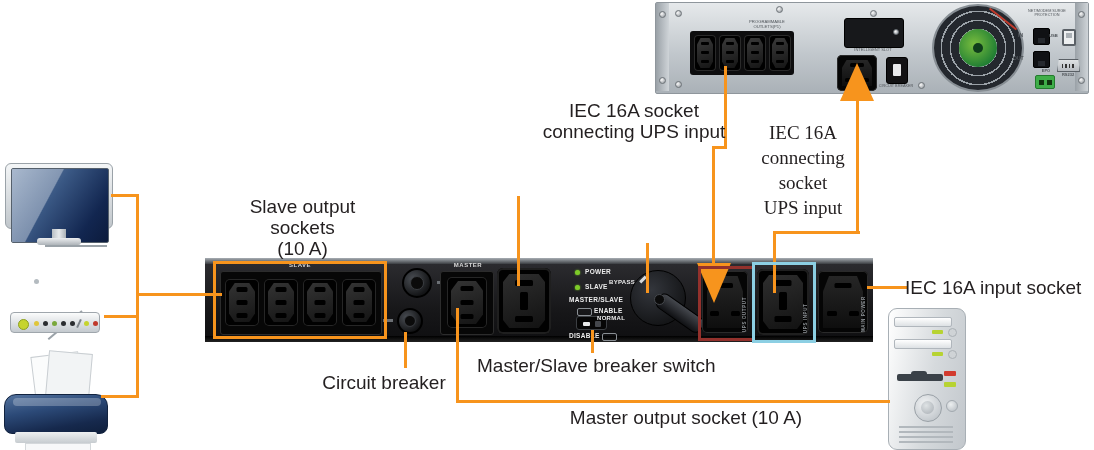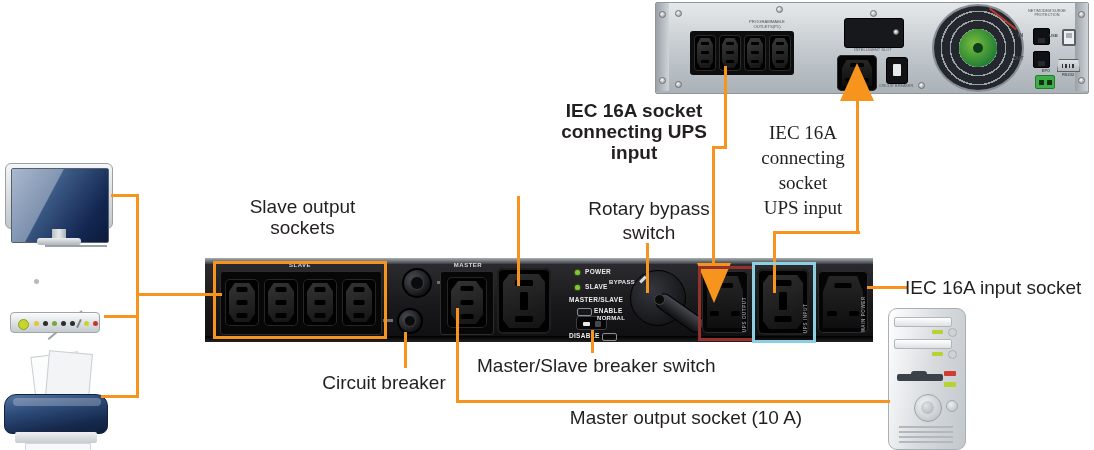--- a/index.html
+++ b/index.html
@@ -369,26 +369,23 @@
 
   <div class="ln" style="left:404px;top:332px;width:3px;height:36px;"></div>
   <div class="ln" style="left:591px;top:330px;width:3px;height:23px;"></div>
 
   <div class="obox" style="left:213px;top:261px;width:168px;height:72px;"></div>
   <div class="obox" style="left:698px;top:266px;width:51px;height:69px;border-color:var(--redbox);"></div>
   <div class="obox" style="left:752px;top:262px;width:58px;height:75px;border-color:var(--bluebox);"></div>
 
   <div class="lbl" style="left:215px;top:196px;width:175px;">
     <div>Slave output sockets</div>
-  </div>
-  <div class="lbl" style="left:570px;top:197px;width:158px;line-height:24px;">
-    <div>Rotary bypass</div>
-      <div>switch</div>
-  </div>
-  <div class="lbl" style="left:538px;top:100px;width:192px;font-weight:bold;">
+      <div>(10 A)</div>
+  </div>
+  <div class="lbl" style="left:538px;top:100px;width:192px;">
     <div>IEC 16A socket</div>
       <div>connecting UPS input</div>
   </div>
   <div class="lbl" style="left:746px;top:120px;width:114px;line-height:25px;font-family:Liberation Serif, serif;">
     <div>IEC 16A</div>
       <div>connecting</div>
     <div>socket</div>
       <div>UPS input</div>
   </div>
   <div class="lbl" style="left:905px;top:277px;text-align:left;">IEC 16A input socket</div>

